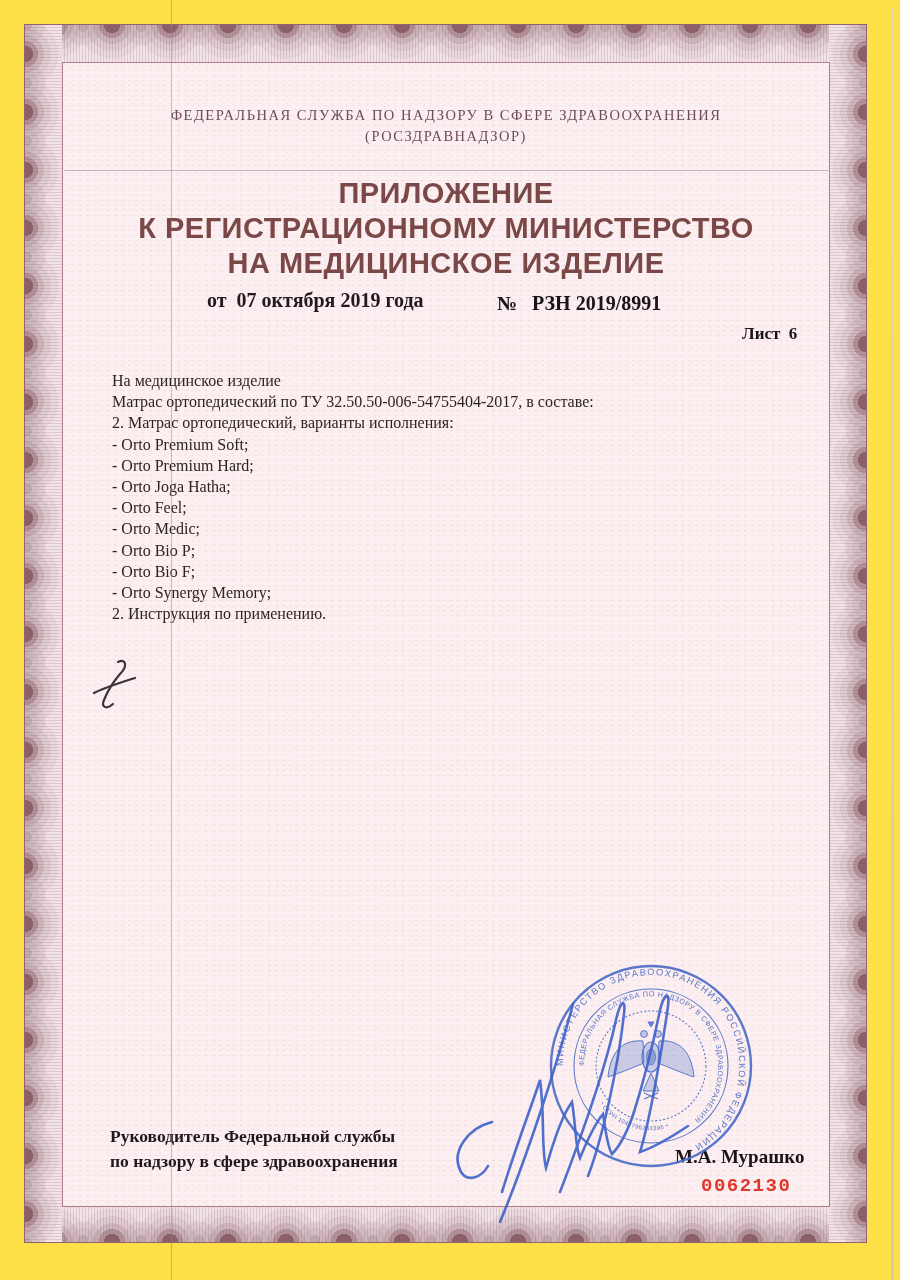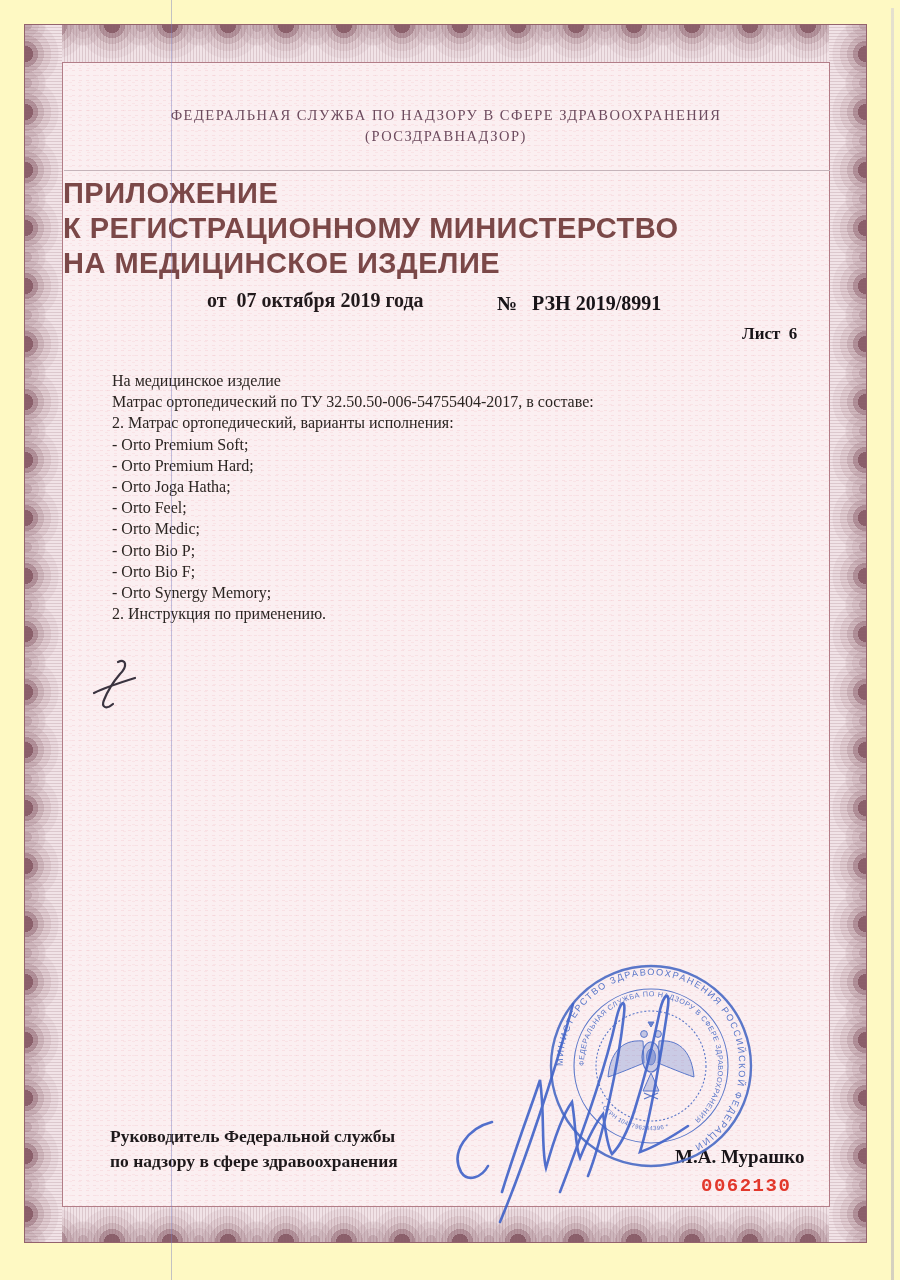--- a/index.html
+++ b/index.html
@@ -1,16 +1,16 @@
 <!DOCTYPE html>
 <html><head>
 <meta charset="utf-8">
 <style>
   html,body{margin:0;padding:0;background:#ffffff;}
-  .page{position:relative;width:900px;height:1280px;background:#fef9c3;overflow:hidden;
+  .page{position:relative;width:900px;height:1280px;background:#fde047;overflow:hidden;
         font-family:"Liberation Serif", serif;}
   
   .edge-right{position:absolute;left:891px;top:8px;width:3px;height:1272px;
               background:linear-gradient(180deg,#ddd8d2,#c8c3be);opacity:.75;z-index:9;}
   .fold-line{position:absolute;left:171px;top:0;width:1px;height:1280px;
              background:#7a7ec0;opacity:.45;z-index:8;}
   
   .band{position:absolute;background-color:#f1e3e7;z-index:1;}
   .band.top,.band.bottom{left:25px;width:841px;height:37px;
     background-image:
@@ -35,21 +35,21 @@
   .inner-area{position:absolute;left:62px;top:62px;width:766px;height:1143px;
               background-color:#fbeff1;border:1px solid #b27d87;z-index:2;
               background-image:radial-gradient(rgba(238,166,178,.22) 1px, transparent 1.3px),
                                radial-gradient(rgba(238,166,178,.16) 1px, transparent 1.3px);
               background-size:7px 5px,9px 7px;background-position:0 0,3px 2px;}
   
   .abs{position:absolute;z-index:4;}
   .agency{left:63px;top:105px;width:766px;text-align:center;color:#6d4b5e;
           font-size:14.5px;letter-spacing:1.5px;line-height:21px;}
   .divider{left:64px;top:170px;width:766px;height:1px;background:#c6b4ba;z-index:3;}
-  .doc-title{left:63px;top:176px;width:766px;text-align:left;color:#7b4848;
+  .doc-title{left:63px;top:176px;width:766px;text-align:center;color:#7b4848;
              font-family:"Liberation Sans", sans-serif;font-weight:bold;
              font-size:29px;line-height:35px;letter-spacing:.5px;}
   .meta-date{left:207px;top:289px;font-weight:bold;font-size:20px;color:#221a1c;white-space:pre;}
   .meta-number{left:497px;top:292px;font-weight:bold;font-size:20px;color:#181418;white-space:pre;}
   .sheet{left:742px;top:324px;font-weight:bold;font-size:17px;color:#181418;white-space:pre;}
   .body-text{left:112px;top:370px;width:620px;font-size:16px;line-height:21.2px;color:#2b2522;}
   .body-text .b{font-weight:normal;}
   
   .position-label{left:110px;top:1124px;font-weight:bold;font-size:17.5px;line-height:25px;color:#1e191b;}
   .signer-name{left:675px;top:1146px;font-weight:bold;font-size:19px;color:#181418;white-space:pre;}

